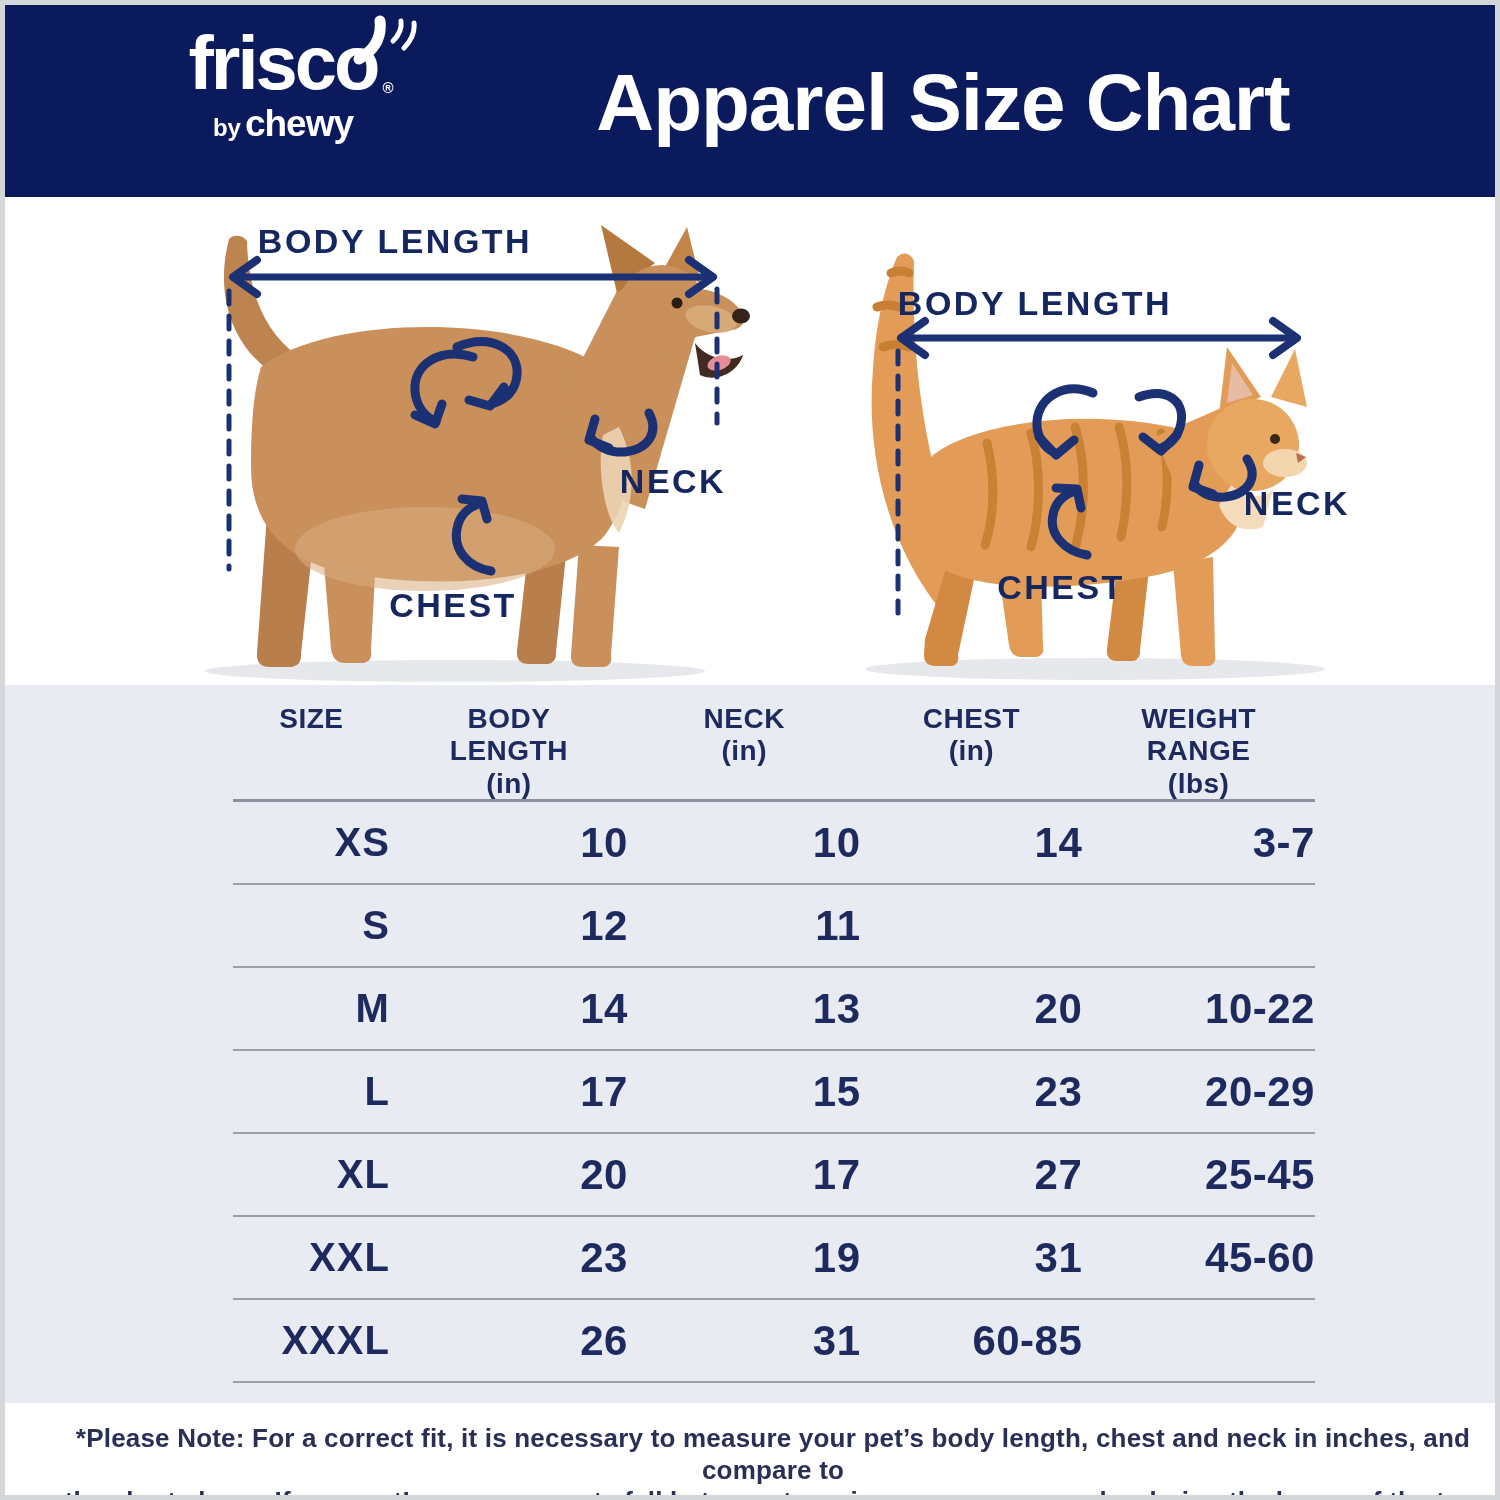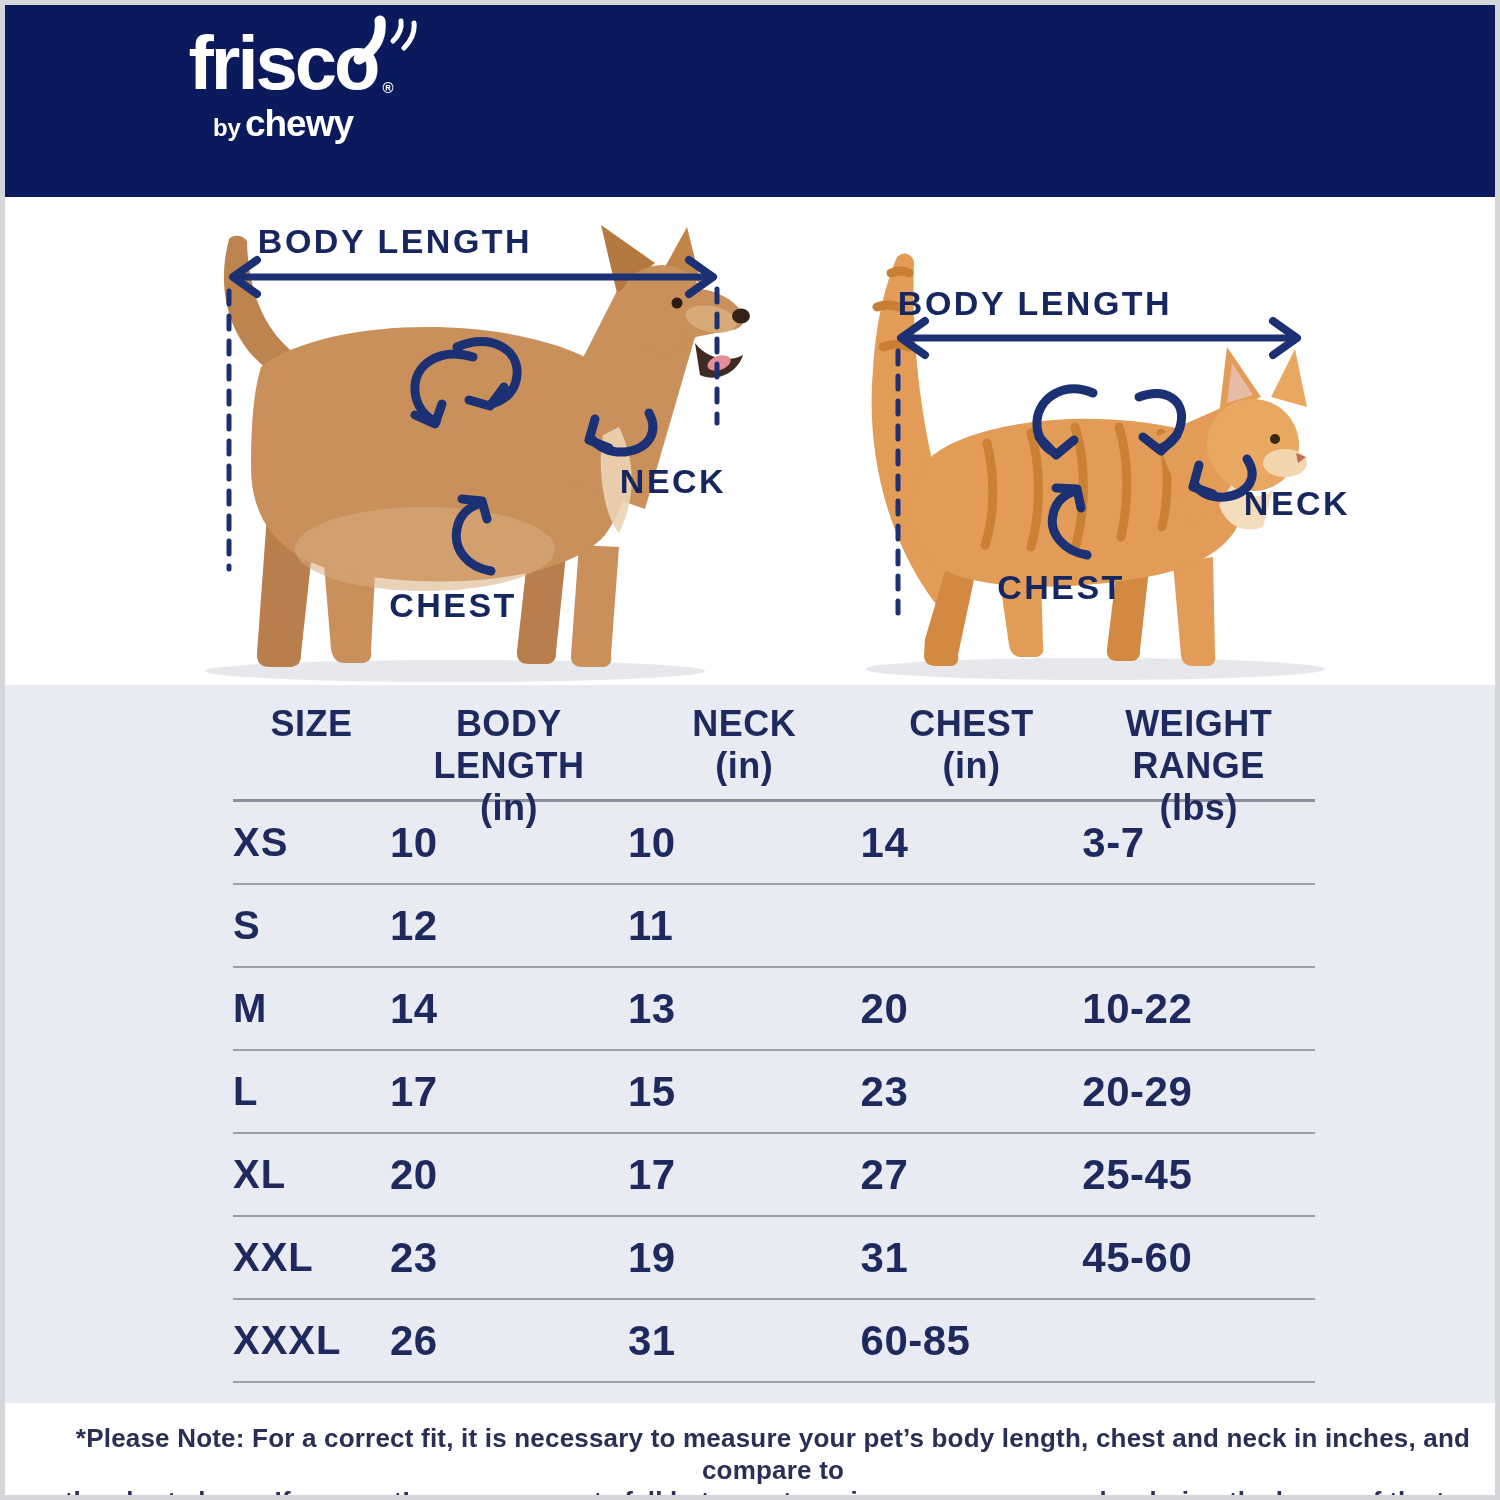--- a/index.html
+++ b/index.html
@@ -22,25 +22,25 @@
 
   
   .diagram { height:488px; background:#ffffff; }
   .diagram svg { display:block; }
 
   
   .table-section { height:718px; background:#e9ebf2; padding-top:10px; }
   .table-grid { width:1082px; margin-left:228px; color:#1e2a5e; }
   .thead, .trow { display:grid; grid-template-columns:14.5% 22% 21.5% 20.5% 21.5%; }
   .thead { height:107px; border-bottom:3px solid #8a909e; align-items:start; padding-top:8px; }
-  .hcell { text-align:center; font-weight:bold; font-size:36px; line-height:1.16; letter-spacing:.5px; }
+  .hcell { text-align:center; font-weight:bold; font-size:28px; line-height:1.16; letter-spacing:.5px; }
   .hcell .htitle { display:block; max-width:160px; margin:0 auto; }
   .hcell .hunit { display:block; }
   .trow { height:83px; align-items:center; border-bottom:2px solid #9aa0ac; }
-  .cell { text-align:left; font-weight:bold; font-size:42px; letter-spacing:.5px; }
+  .cell { text-align:right; font-weight:bold; font-size:42px; letter-spacing:.5px; }
   .cell.size { font-size:40px; letter-spacing:1px; }
 
   
   .footer { height:92px; background:#ffffff; padding-top:20px; text-align:center;margin-left:46px; }
   .footer .line { display:block; font-size:26px; font-weight:600; color:#2a3055;
                   letter-spacing:.2px; line-height:1.22; }
 </style>
 </head>
 <body>
 
@@ -53,20 +53,21 @@
         <svg class="swoosh" width="64" height="56" viewBox="0 0 64 56">
           <path d="M6 48 C 20 40 29 28 27 10" stroke="#ffffff" stroke-width="11" fill="none" stroke-linecap="round"></path>
           <path d="M40 30 C 46 24 49 17 48 10" stroke="#ffffff" stroke-width="5" fill="none" stroke-linecap="round"></path>
           <path d="M51 37 C 58 30 62 21 61 12" stroke="#ffffff" stroke-width="5" fill="none" stroke-linecap="round"></path>
         </svg>
       </div>
       <div class="byline">
         <span class="by">by</span><span class="chewy">chewy</span>
       </div>
     </div>
+    <h1 class="title">Apparel Size Chart</h1>
   </header>
 
   <section class="diagram">
     <svg width="1500" height="488" viewBox="0 0 1500 488">
 
       <g>
         <ellipse cx="450" cy="474" rx="250" ry="11" fill="#c9ccd4" opacity="0.45"></ellipse>
         <path d="M 262 172 C 226 144 210 96 224 42 C 229 37 238 38 242 44 C 243 92 258 134 292 158 Z" fill="#bd8450"></path>
         <path d="M 262 318 L 252 456 Q 251 470 265 470 L 287 470 Q 297 468 296 457 L 310 328 Z" fill="#b87e4c"></path>
         <path d="M 316 330 L 326 452 Q 328 466 340 466 L 359 466 Q 368 464 366 453 L 372 340 Z" fill="#c9905c"></path>

